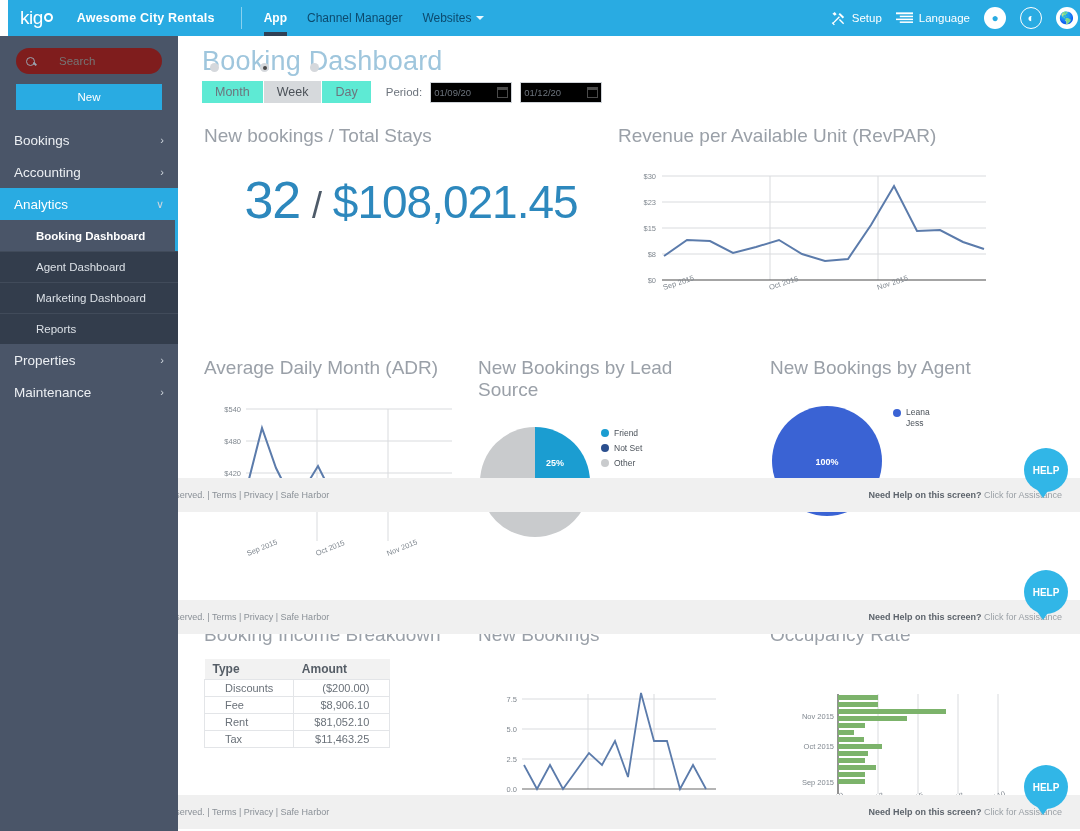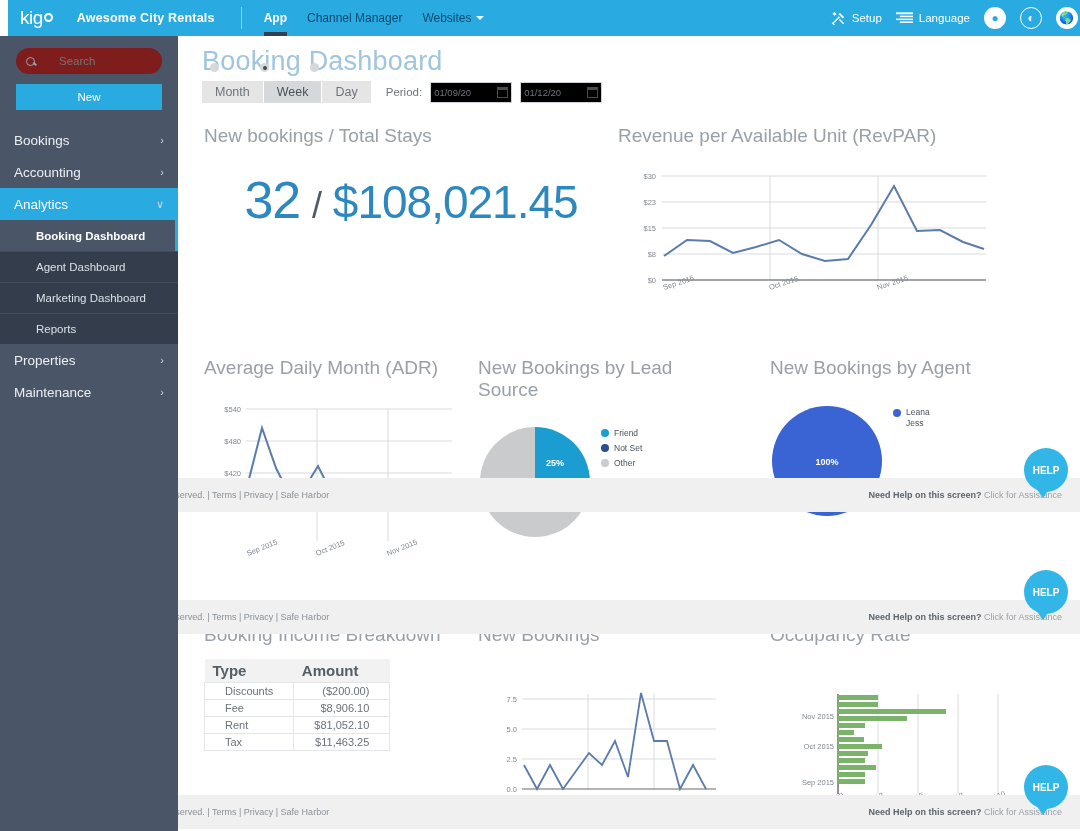--- a/index.html
+++ b/index.html
@@ -66,21 +66,21 @@
 
   
   .main { position:absolute; left:178px; top:36px; width:902px; height:795px; background:#fff; }
   .page-title { font-size:27px; color:#9fc6dd; font-weight:400; margin:10px 0 0 24px; letter-spacing:.2px; }
 
   .controls { display:flex; align-items:center; margin:4px 0 0 24px; position:relative; }
   .radios { position:absolute; top:-18px; left:8px; display:flex; gap:41px;}
   .radio { width:9px; height:9px; border-radius:50%; background:#d5d8dc; display:flex; align-items:center; justify-content:center; cursor:pointer;}
   .radio.on::after{ content:""; width:4px; height:4px; border-radius:50%; background:#4a4a4a;}
   .seg { display:flex; }
-  .segbtn { padding:4px 13px; background:#e5e5e5; font-size:12.5px; color:#6d747d; cursor:pointer; border-right:1px solid #fff;}
+  .segbtn { padding:4px 13px; background:#5eead4; font-size:12.5px; color:#6d747d; cursor:pointer; border-right:1px solid #fff;}
   .segbtn.on { background:#d6d9dc; color:#4b5158; }
   .period-label { font-size:11.5px; color:#6d747d; margin-left:14px; }
   .dateinput { margin-left:8px; width:82px; height:21px; border:1px solid #cfd3d8; background:#000000; display:flex; align-items:center; padding:0 3px; cursor:text;}
   .dateinput span { font-size:9.5px; color:#6d747d; overflow:hidden; white-space:nowrap; }
   .cal { margin-left:auto; width:11px; height:11px; border:1.4px solid #4a4a4a; border-top-width:3px; flex:none; font-size:0;}
 
   .sect-title { font-size:19px; color:#9aa0a8; font-weight:400; line-height:1.12; }
 
   .row { display:flex; }
   .bigkpi { font-size:46px; color:#2d88bd; font-weight:400; text-align:center; margin-top:24px; letter-spacing:-1px;}
@@ -105,21 +105,21 @@
     position:absolute; right:12px; width:44px; height:44px; border-radius:50%;
     background:#31b6e7; color:#fff; font-size:10px; font-weight:bold;
     display:flex; align-items:center; justify-content:center; z-index:25; cursor:pointer;
   }
   .helpbtn::after{
     content:""; position:absolute; bottom:-6px; left:12px;
     border-left:7px solid transparent; border-right:7px solid transparent; border-top:10px solid #31b6e7;
   }
 
   table.income { border-collapse:collapse; font-size:11px; color:#6a7179; }
-  table.income th { background:#f2f2f2; text-align:left; padding:3px 8px; font-size:15px; color:#555d66; font-weight:bold;}
+  table.income th { background:#f2f2f2; text-align:left; padding:3px 8px; font-size:12px; color:#555d66; font-weight:bold;}
   table.income td { border:1px solid #e3e5e8; padding:2px 20px; }
   table.income td.amt { text-align:right; }
 
   .legend { font-size:8.5px; color:#4b525a; }
   .legend div { display:flex; align-items:center; gap:5px; margin-bottom:5px; }
   .dot { width:8px; height:8px; border-radius:50%; flex:none; }
 </style>
 </head>
 <body>
 

